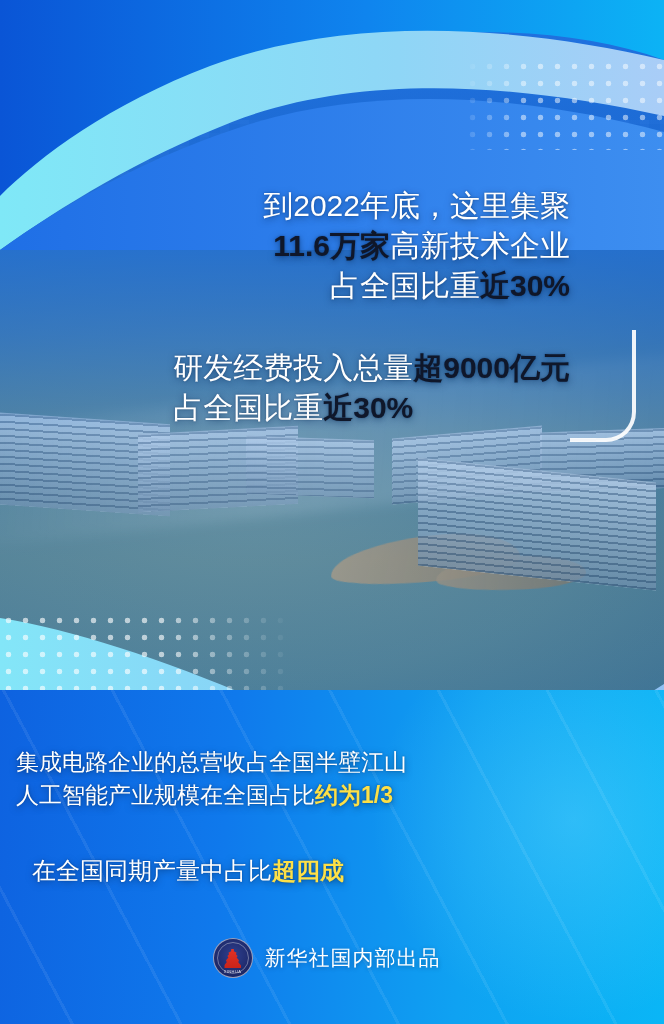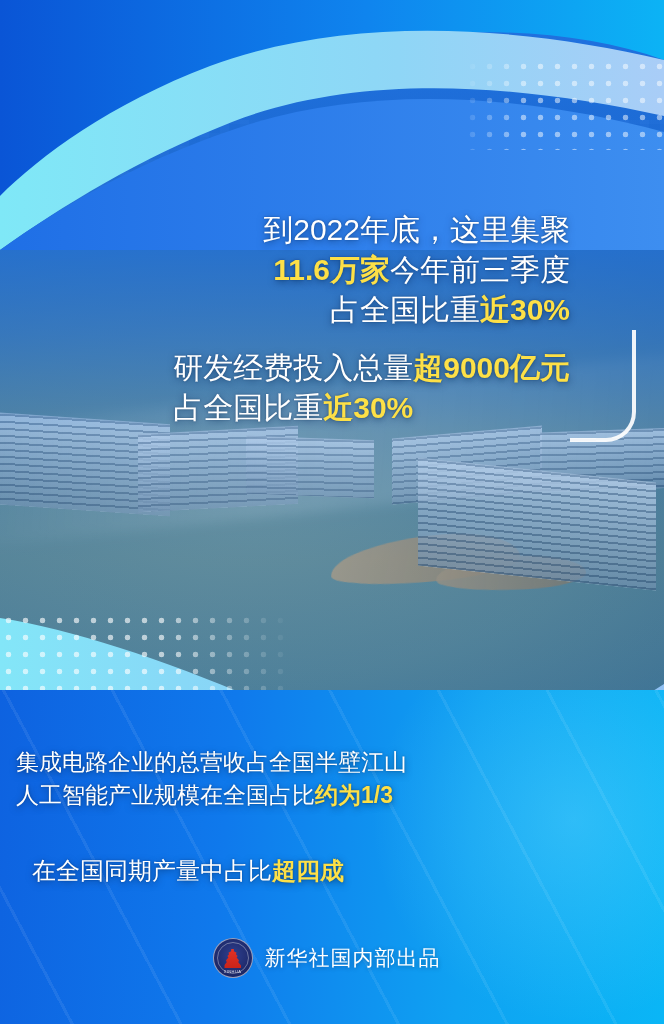--- a/index.html
+++ b/index.html
@@ -200,25 +200,25 @@
 
   
   .txt-block {
     position: absolute;
     color: #ffffff;
     line-height: 1.34;
     text-shadow: 0 2px 7px rgba(4,34,78,0.55), 0 0px 2px rgba(4,34,78,0.45);
     white-space: nowrap;
   }
   .txt-block .ln { display: block; }
-  .hl { color: #fde047; font-weight: 700; }
+  .hl { color: #0f172a; font-weight: 700; }
   .hlw { color: #fde047; font-weight: 700; }
 
   .block-1 {
-    right: 94px; top: 210px;
+    right: 94px; top: 186px;
     text-align: right;
     font-size: 30px;
     font-weight: 500;
   }
   .block-2 {
     right: 94px; top: 348px;
     font-size: 30px;
     font-weight: 500;
   }
   .block-3 {
@@ -364,21 +364,21 @@
     <div class="bp-streaks"></div>
   </div>
 
   <div class="bracket"></div>
 
   <div class="txt-block block-1">
     <span class="ln">
       <span>到2022年底，这里集聚</span>
     </span>
     <span class="ln">
-      <span class="hl">11.6万家</span><span>今年前三季度</span>
+      <span class="hl">11.6万家</span><span>高新技术企业</span>
     </span>
     <span class="ln">
       <span>占全国比重</span><span class="hl">近30%</span>
     </span>
   </div>
 
   <div class="txt-block block-2">
     <span class="ln">
       <span>研发经费投入总量</span><span class="hl">超9000亿元</span>
     </span>

